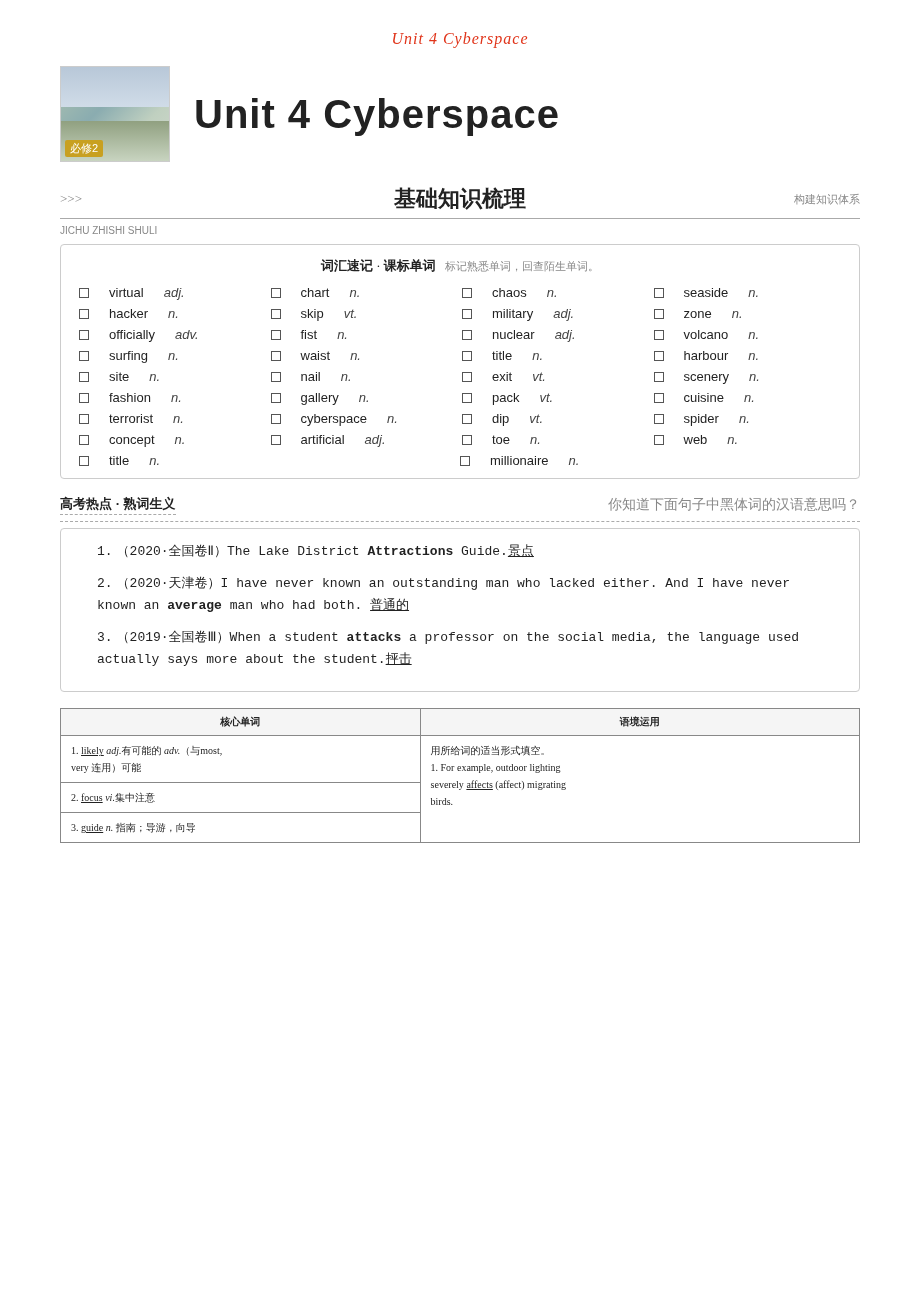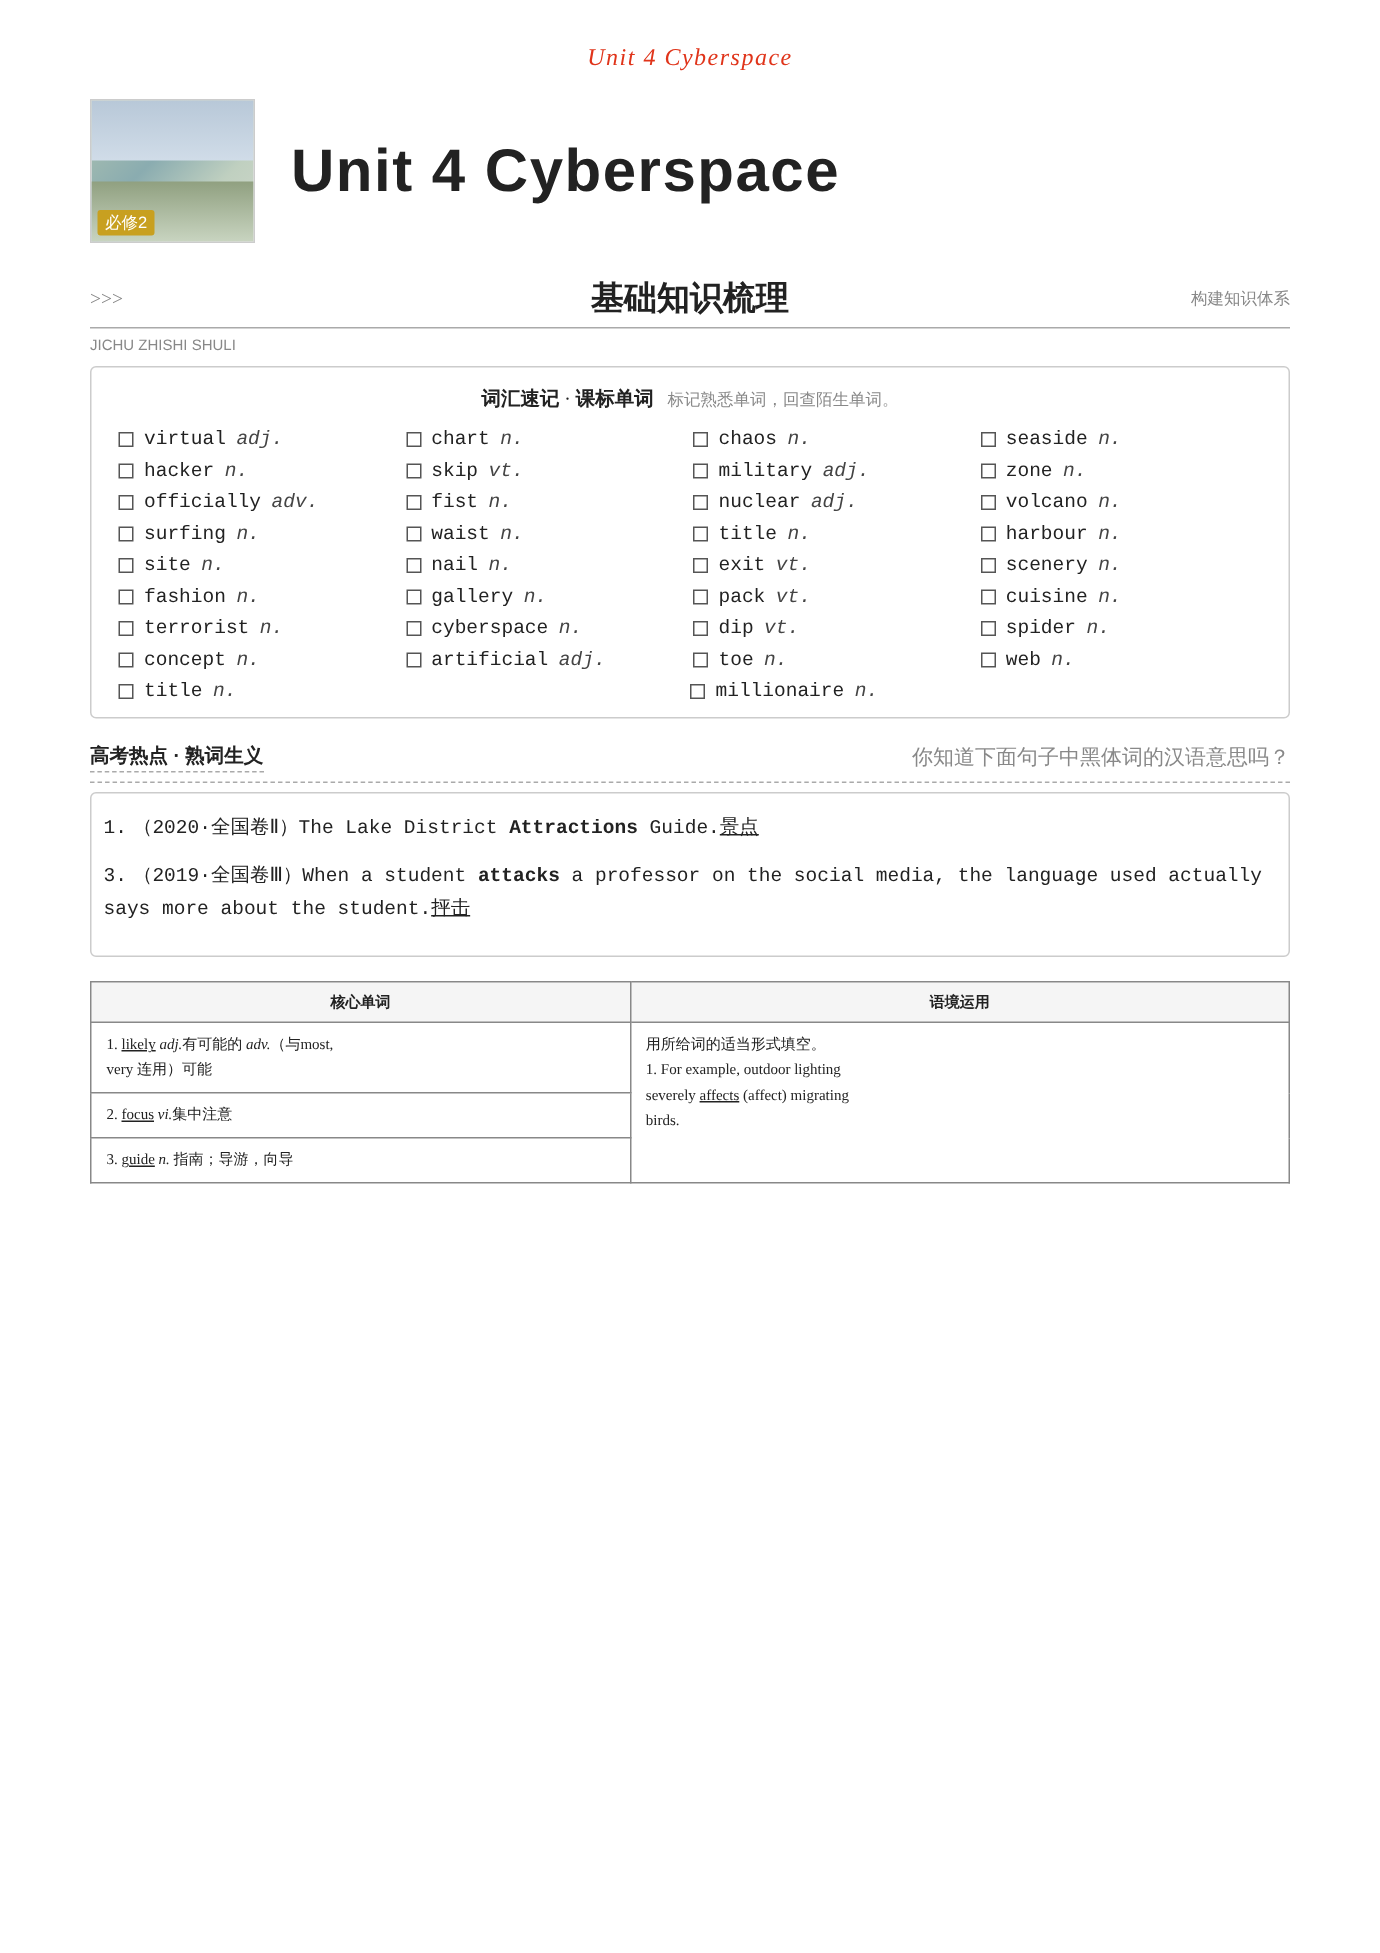--- a/index.html
+++ b/index.html
@@ -134,24 +134,24 @@
     }
     .vocab-grid {
       display: grid;
       grid-template-columns: repeat(4, 1fr);
       row-gap: 6px;
       column-gap: 4px;
     }
     .vocab-item {
       font-size: 13px;
       color: #222;
-      font-family: Liberation Mono, monospace;
+      font-family: Liberation Sans, sans-serif;
       display: flex;
       align-items: center;
-      gap: 5px;
+      gap: 18px;
       text-align: right;
     }
     .vocab-item .checkbox {
       display: inline-block;
       width: 10px;
       height: 10px;
       border: 1px solid #555;
       margin-right: 2px;
       flex-shrink: 0;
     }
@@ -165,21 +165,21 @@
     }
     .vocab-extra {
       display: grid;
       grid-template-columns: repeat(2, 1fr);
       row-gap: 6px;
       margin-top: 6px;
     }
     .hotword-box {
       border: 1px solid #ccc;
       border-radius: 4px;
-      padding: 12px 8px 10px;
+      padding: 12px 36px 10px;
       margin-bottom: 16px;
     }
     .hotword-item {
       margin-bottom: 10px;
       font-size: 13px;
       line-height: 1.7;
       font-family: "Courier New", monospace;
     }
     .hotword-item .num {
       margin-right: 4px;
@@ -473,20 +473,21 @@
     <span>高考热点</span>
     <span> · </span>
     <span>熟词生义</span>
   </span>
   <span class="subsection-hint">你知道下面句子中黑体词的汉语意思吗？</span>
 </div>
 <hr class="dashed-divider">
 
 <div class="hotword-box" id="hotword-box">
     <div class="hotword-item"><span class="num">1.</span><span class="year">（2020·全国卷Ⅱ）The Lake District </span><strong class="bold">Attractions</strong><span> Guide.</span><span class="answer">景点</span></div>
+    <div class="hotword-item"><span class="num">2.</span><span class="year">（2020·天津卷）I have never known an outstanding man who lacked either. And I have never known an </span><strong class="bold">average</strong><span> man who had both. </span><span class="answer">普通的</span></div>
     <div class="hotword-item"><span class="num">3.</span><span class="year">（2019·全国卷Ⅲ）When a student </span><strong class="bold">attacks</strong><span> a professor on the social media, the language used actually says more about the student.</span><span class="answer">抨击</span></div>
   </div>
 
 <div class="spelling-section">
   <table class="spelling-table">
     <thead>
       <tr>
         <th>核心单词</th>
         <th>语境运用</th>
       </tr>

